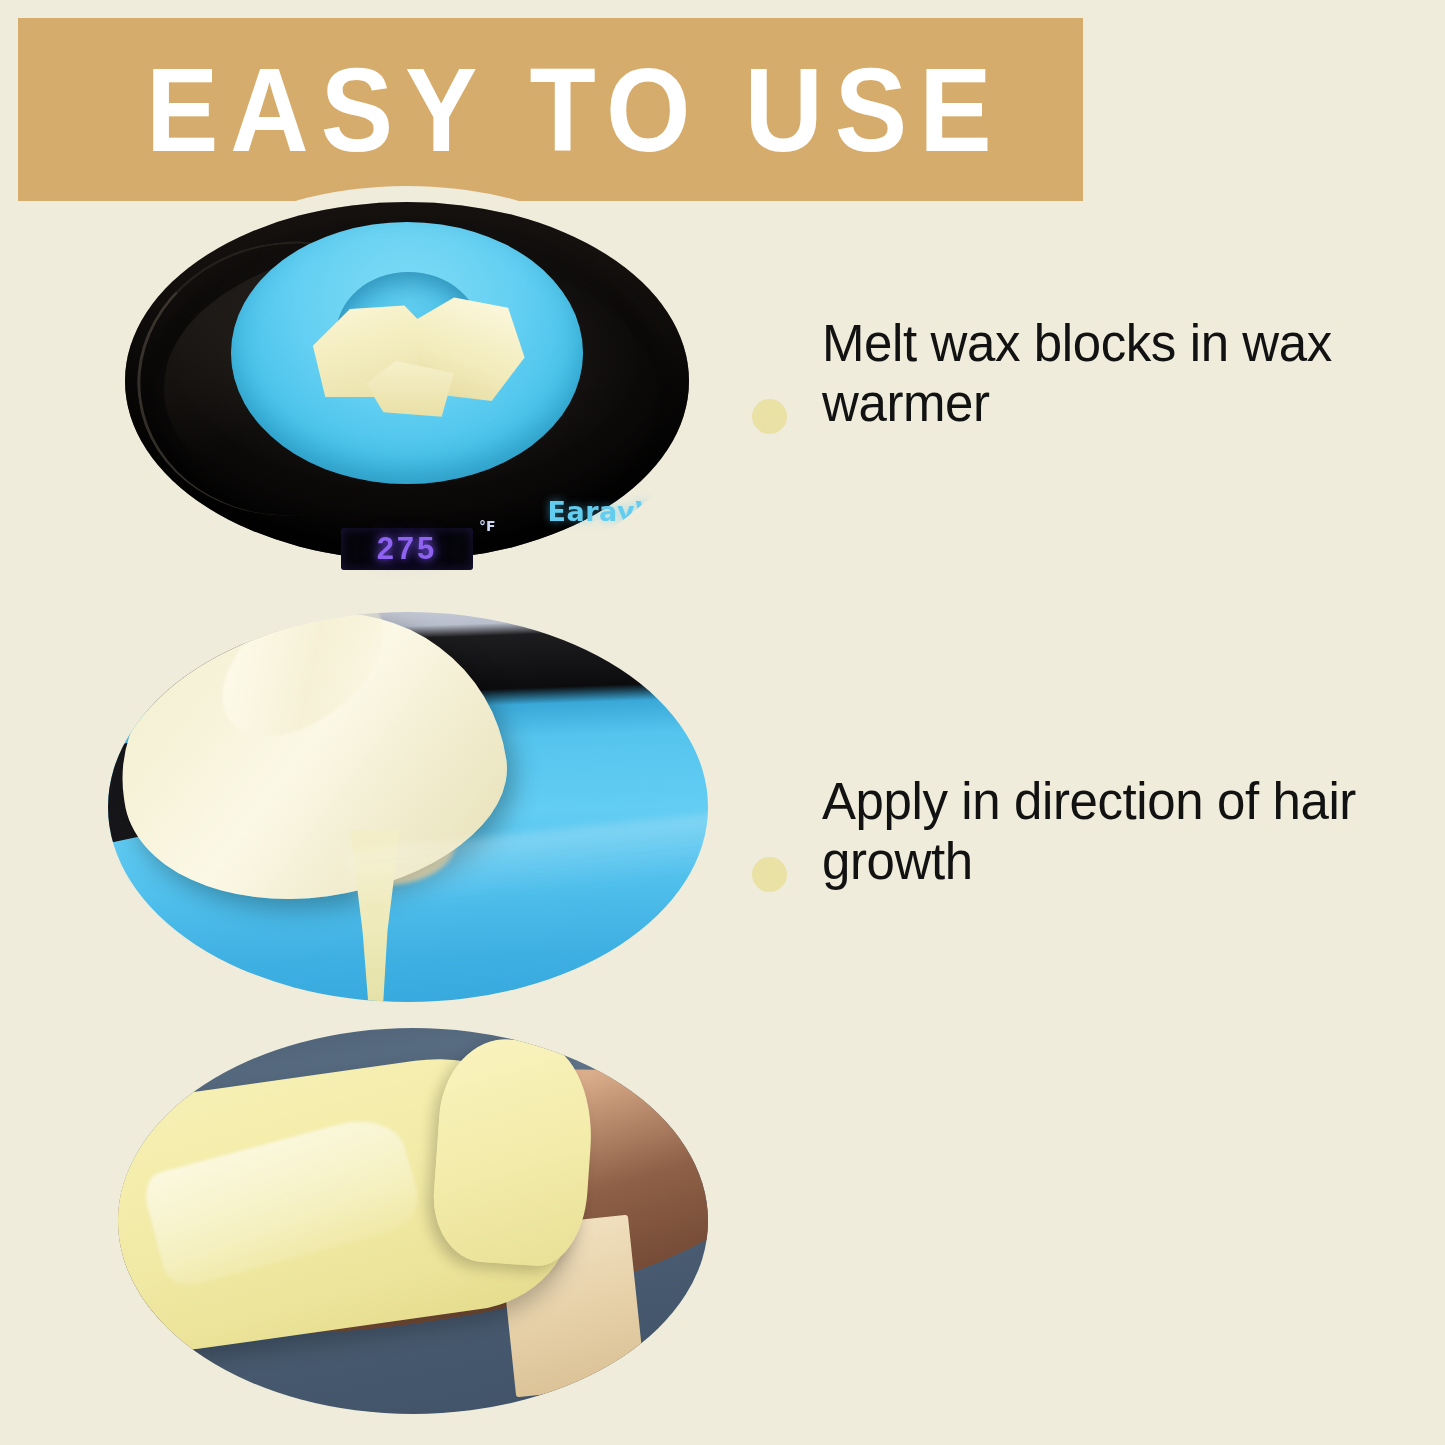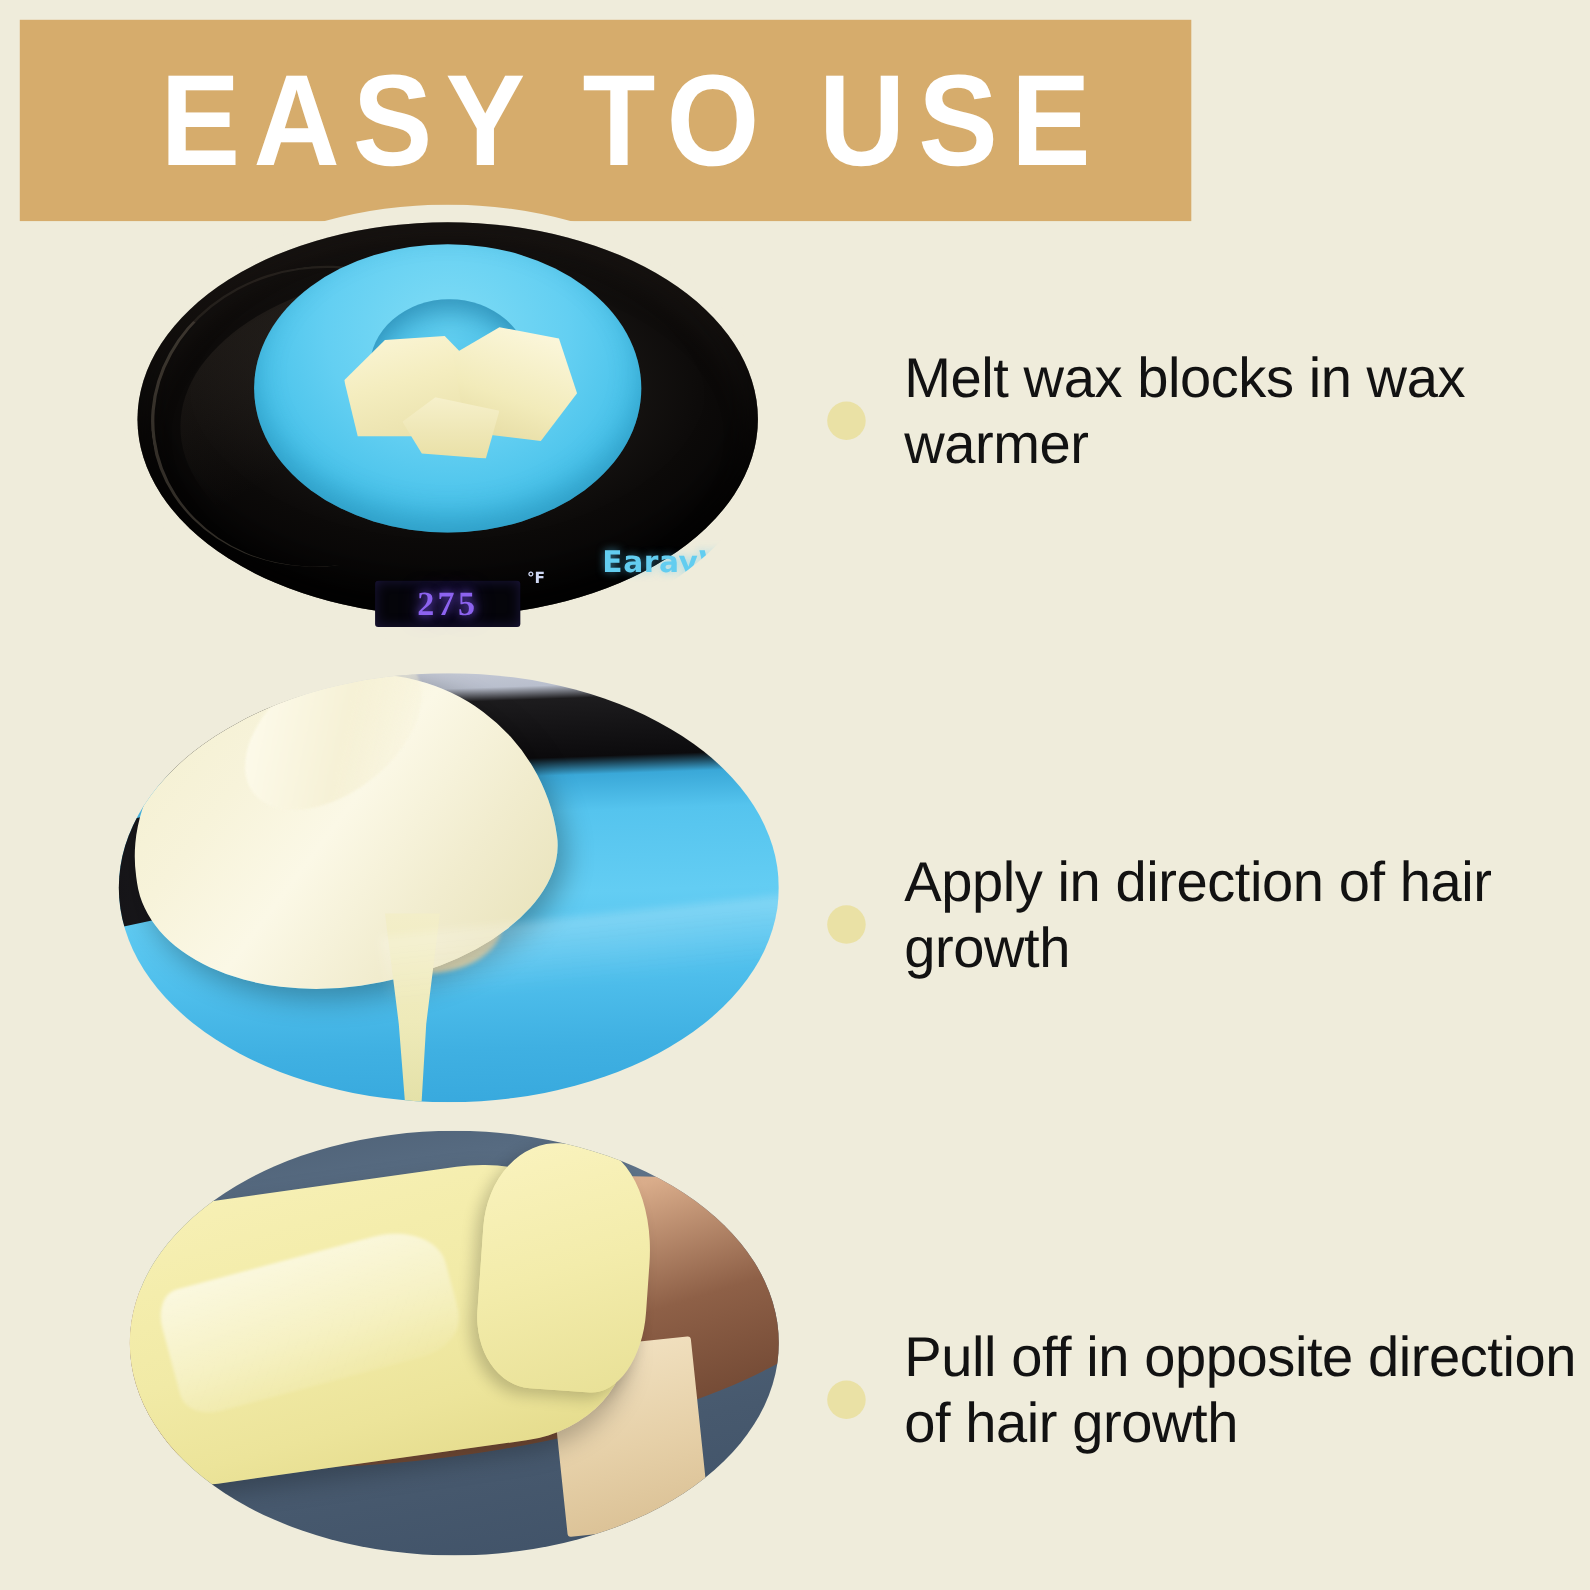--- a/index.html
+++ b/index.html
@@ -164,21 +164,21 @@
     width: 132px; height: 42px;
     background: #05050a;
     border-radius: 3px;
     display: flex;
     align-items: center;
     justify-content: center;
     box-shadow: inset 0 0 12px rgba(80,60,180,.30);
   }
   .warmer-temp {
     color: #8d63f0;
-    font-family: Liberation Serif, serif;
+    font-family: Liberation Sans, sans-serif;
     font-size: 31px;
     font-weight: bold;
     letter-spacing: 3px;
     text-shadow: 0 0 9px rgba(130,90,255,.9), 0 0 18px rgba(110,70,240,.6);
   }
   .warmer-unit {
     position: absolute;
     left: calc(50% + 72px);
     top: 83.5%;
     color: #cfd8f4;
@@ -311,21 +311,21 @@
     width: 22%; height: 44%;
     background: linear-gradient(170deg, #f2e2c2 0%, #e6d0a8 55%, #d9bf93 100%);
     transform: rotate(-6deg);
     border-radius: 3px;
   }
 
   
   .step-caption {
     position: absolute;
     display: flex;
-    align-items: center;
+    align-items: flex-end;
   }
   #caption-1 { left: 752px; top: 128px; }
   #caption-2 { left: 752px; top: 160px; }
   #caption-3 { left: 752px; top: 176px; }
 
   .bullet-dot {
     width: 35px;
     height: 35px;
     border-radius: 50%;
     background: #EAE1A5;
@@ -402,17 +402,13 @@
       <div class="skin-arm"></div>
       <div class="skin-arm-light"></div>
       <div class="paper-tab"></div>
       <div class="wax-strip">
         <div class="wax-strip-sheen"></div>
       </div>
       <div class="wax-fold"></div>
     </div>
   </div>
 
-  <div class="step-caption" id="caption-3">
-    <span class="bullet-dot"></span>
-    <span class="caption-text">Pull off in opposite direction of hair growth</span>
-  </div>
 </div>
 
 </body></html>

